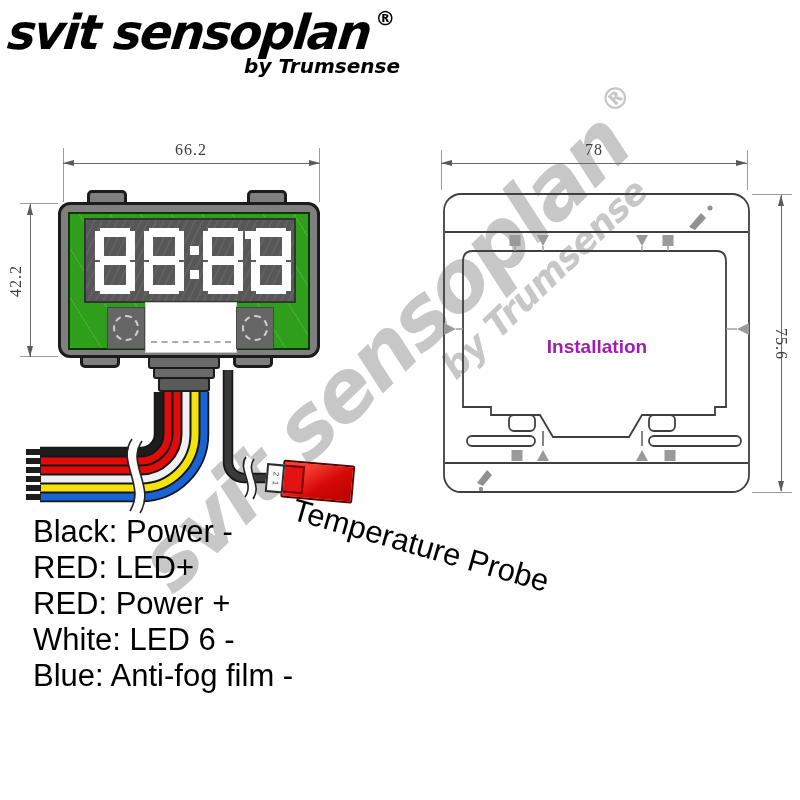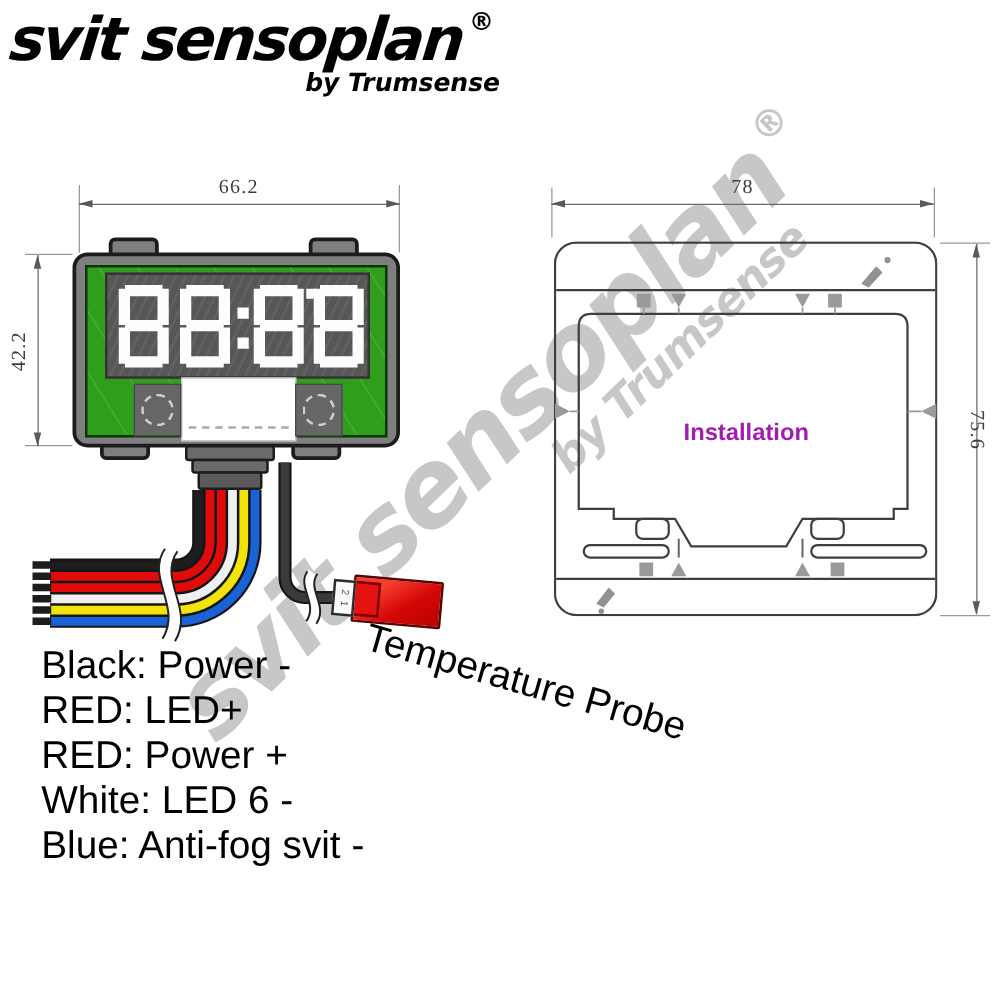--- a/index.html
+++ b/index.html
@@ -302,16 +302,16 @@
     <div>Installation</div>
   </div>
 
   <div class="probe-label">Temperature Probe</div>
 
   <div class="wire-labels">
     <div>Black: Power -</div>
     <div>RED: LED+</div>
     <div>RED: Power +</div>
     <div>White: LED 6 -</div>
-    <div>Blue: Anti-fog svit -</div>
+    <div>Blue: Anti-fog film -</div>
   </div>
 
 </div>
 
 </body></html>

